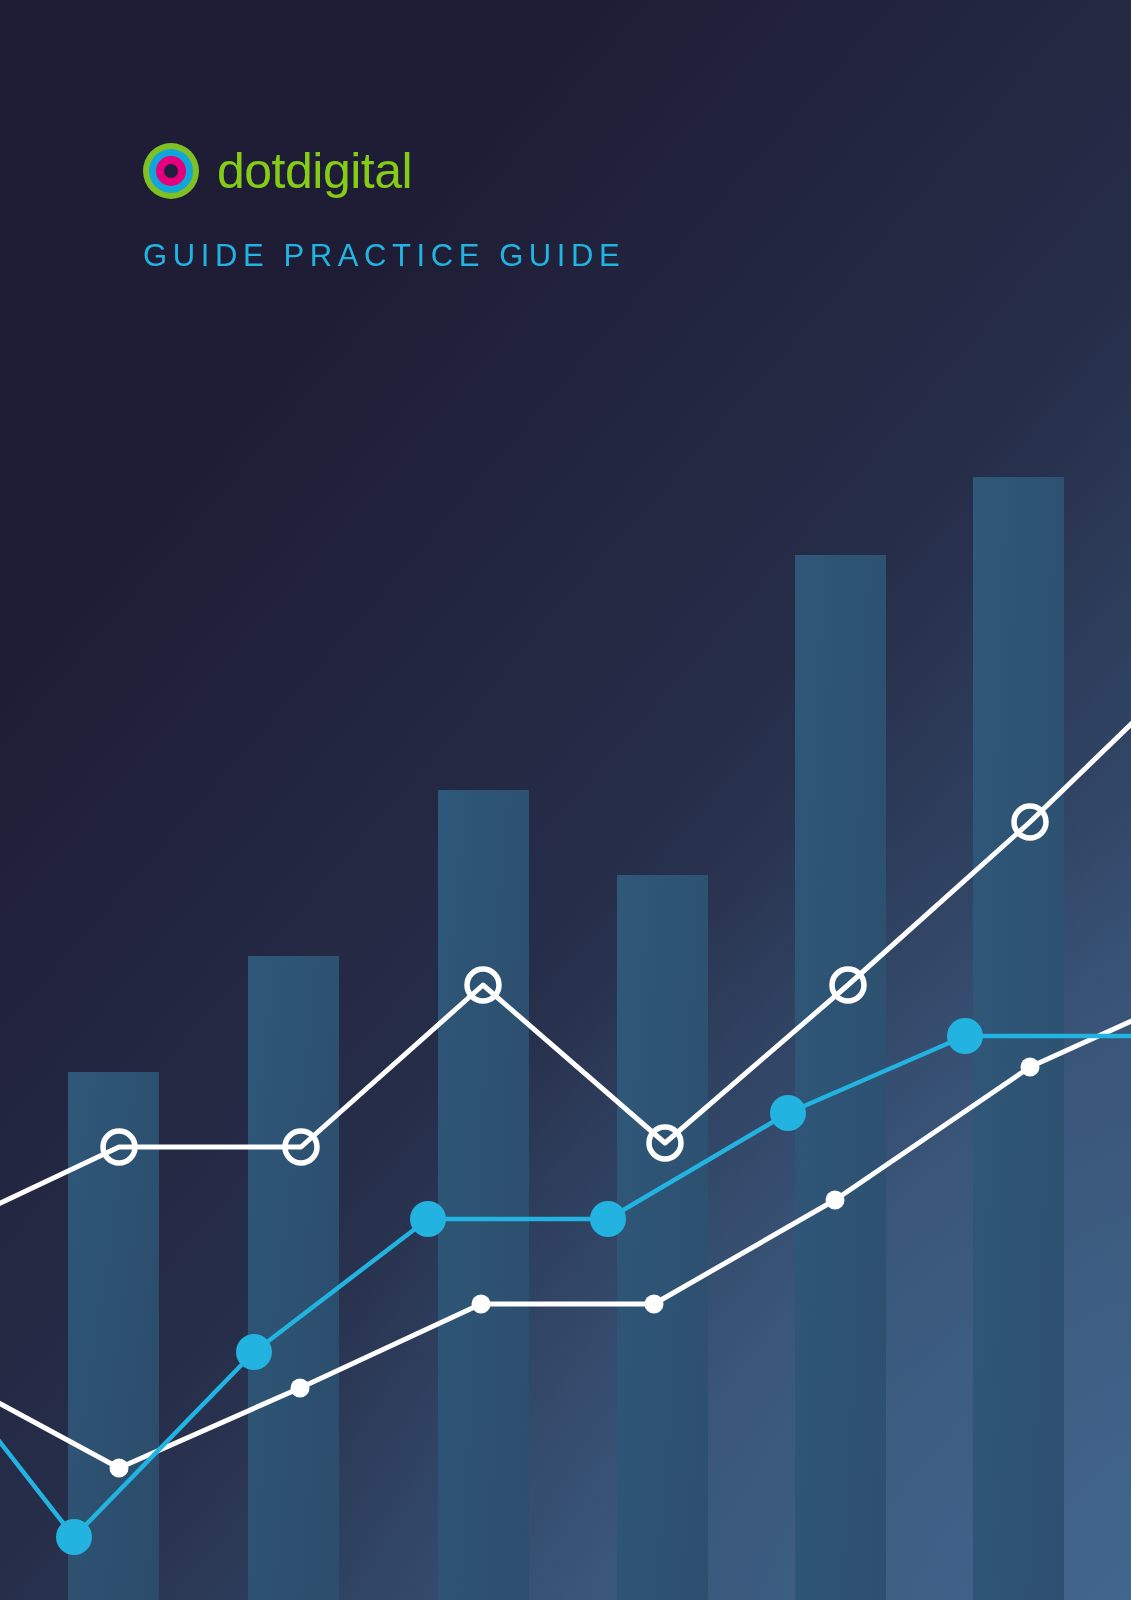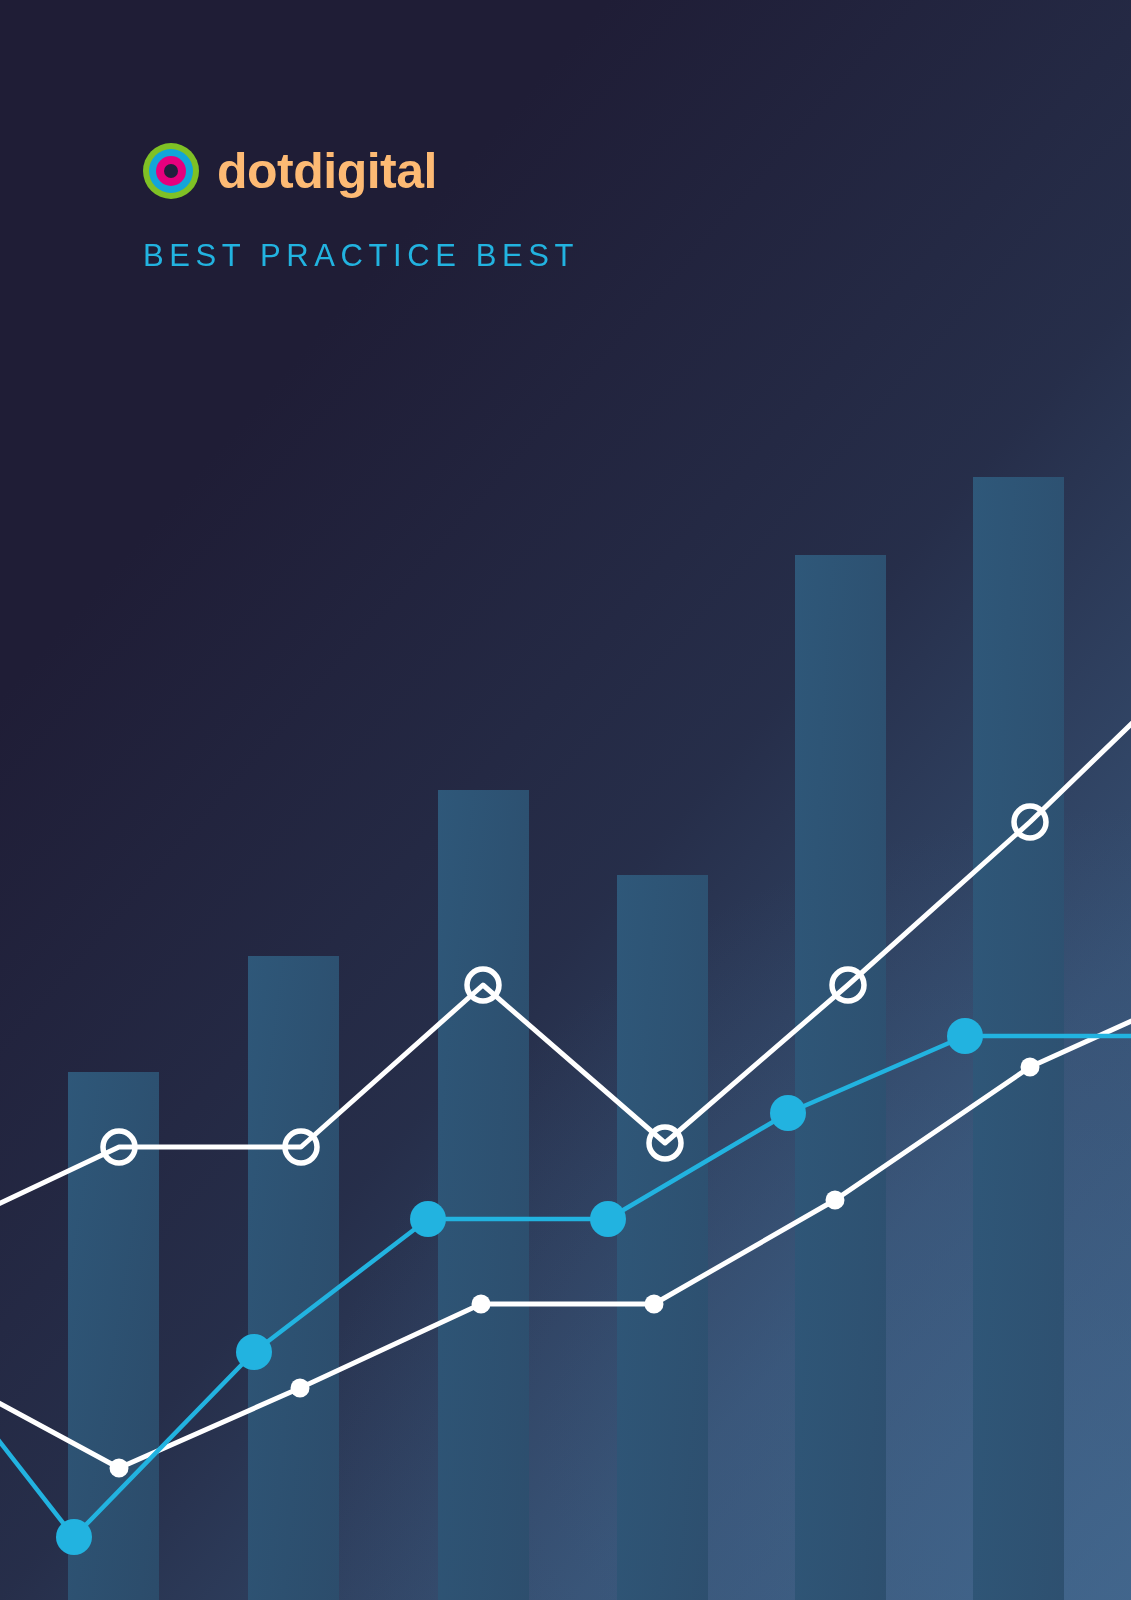--- a/index.html
+++ b/index.html
@@ -36,21 +36,21 @@
     background:#7fc125;flex:0 0 auto;
   }
   .logo-mark .r2{position:absolute;left:6px;top:6px;width:44px;height:44px;border-radius:50%;background:#12a5d9;}
   .logo-mark .r3{position:absolute;left:13px;top:13px;width:30px;height:30px;border-radius:50%;background:#e6007e;}
   .logo-mark .r4{position:absolute;left:21px;top:21px;width:14px;height:14px;border-radius:50%;background:#221f3d;}
   .logo-mark .cut{
     position:absolute;left:-2px;top:28px;width:24px;height:32px;
     background:#1f1d36;transform:rotate(-14deg);border-radius:4px;opacity:.0;
   }
   .brand{
-    color:#fdba74;font-size:50px;line-height:1;font-weight:700;
+    color:#84cc16;font-size:50px;line-height:1;font-weight:400;
     letter-spacing:-0.5px;
   }
   .eyebrow{
     margin-top:36px;
     color:#22b3e0;font-size:31px;letter-spacing:5.6px;font-weight:400;
   }
   .title{
     margin-top:30px;
     color:#ffffff;font-weight:bold;font-size:70px;line-height:1.16;
     letter-spacing:-0.5px;width:700px;
@@ -113,17 +113,17 @@
     <div class="logo-row">
       <div class="logo-mark">
         <div class="r2"></div>
           <div class="r3"></div>
           <div class="r4"></div>
           <div class="cut"></div>
       </div>
       <div class="brand">dotdigital</div>
     </div>
 
-    <div class="eyebrow">BEST PRACTICE BEST</div>
+    <div class="eyebrow">GUIDE PRACTICE GUIDE</div>
 
   </div>
 
 </div>
 
 </body></html>

